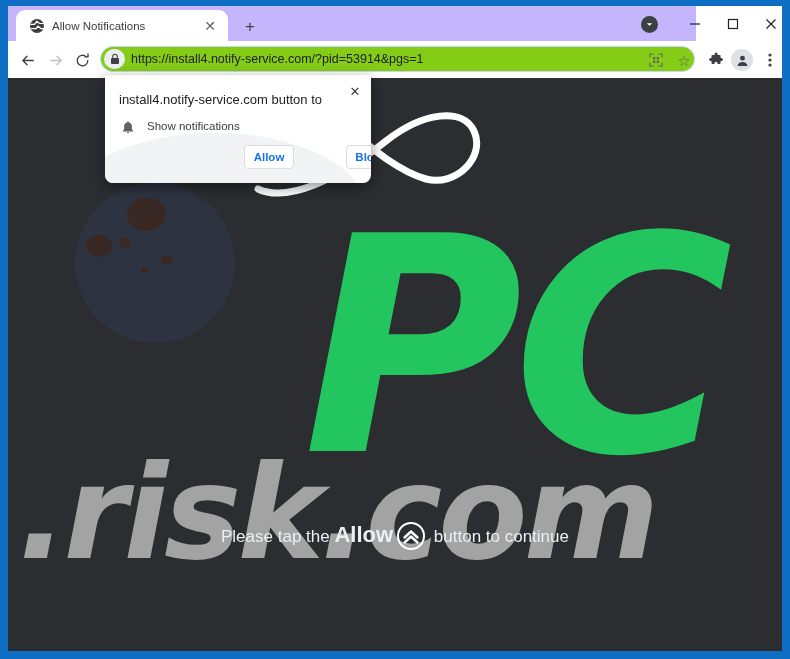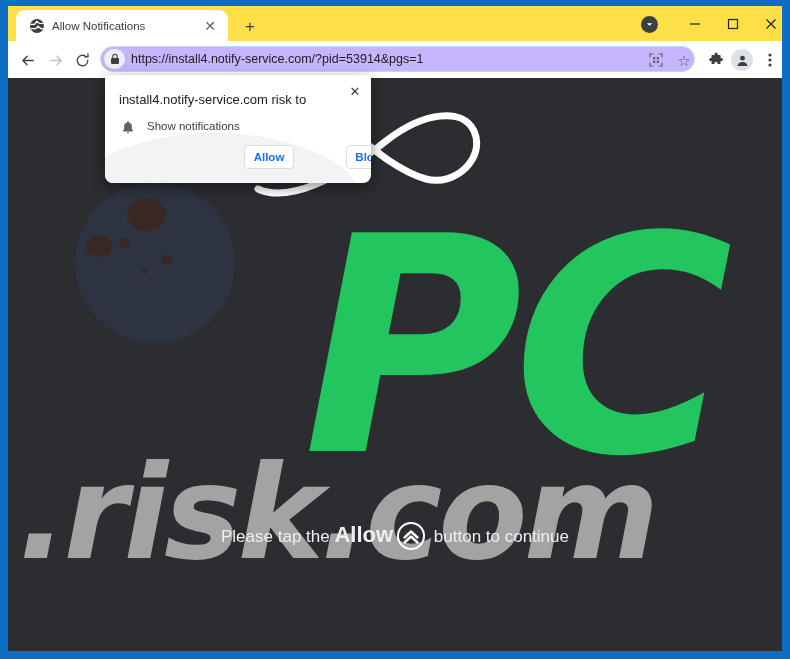--- a/index.html
+++ b/index.html
@@ -21,22 +21,22 @@
     position: absolute;
     left: 8px; top: 6px;
     width: 774px; height: 645px;
     background: #ffffff;
     overflow: hidden;
   }
 
   
   #tabstrip {
     position: absolute; left: 0; top: 0;
-    width: 774px; height: 35px;
-    background: #fde047;
+    width: 688px; height: 35px;
+    background: #c4b5fd;
   }
   #tab {
     position: absolute; left: 8px; top: 4px;
     width: 212px; height: 31px;
     background: #ffffff;
     border-radius: 9px 9px 0 0;
   }
   #tab-favicon {
     position: absolute; left: 13px; top: 8px;
     width: 16px; height: 16px;
@@ -92,21 +92,21 @@
     width: 24px; height: 24px;
     display: flex; align-items: center; justify-content: center;
   }
   #nav-back { left: 8px; }
   #nav-fwd  { left: 35px; }
   #nav-reload { left: 62px; }
 
   #omnibox {
     position: absolute; left: 92px; top: 5px;
     width: 595px; height: 26px;
-    background: #c4b5fd;
+    background: #84cc16;
     border: 1px solid #c3d7ee;
     border-radius: 13px;
   }
   #lock-pill {
     position: absolute; left: 3px; top: 2px;
     width: 21px; height: 20px;
     border-radius: 11px;
     background: #eceff1;
     display: flex; align-items: center; justify-content: center;
   }
@@ -395,21 +395,21 @@
               <circle cx="15" cy="15" r="13" stroke="#ffffff" stroke-width="2" fill="none"></circle>
               <path d="M8.5 16.5 L15 10.5 L21.5 16.5" stroke="#ffffff" stroke-width="2.4" fill="none" stroke-linecap="round" stroke-linejoin="round"></path>
               <path d="M8.5 21.5 L15 15.5 L21.5 21.5" stroke="#ffffff" stroke-width="2.4" fill="none" stroke-linecap="round" stroke-linejoin="round"></path>
             </svg></span><span> button to continue</span>
       </div>
     </div>
 
     <div id="perm-dialog">
       <div id="perm-sheen"></div>
       <div id="perm-close">✕</div>
-      <div id="perm-title">install4.notify-service.com risk to</div>
+      <div id="perm-title">install4.notify-service.com button to</div>
       <div id="perm-bell">
         <svg width="14" height="15" viewBox="0 0 14 15">
           <path d="M7 1.2c-.5 0-.9.4-.9.9v.4C4.3 2.9 3.1 4.4 3.1 6.3v2.9L2 10.8v.7h10v-.7L10.9 9.2V6.3c0-1.9-1.2-3.4-3-3.8v-.4c0-.5-.4-.9-.9-.9z" fill="#5f6368"></path>
           <path d="M5.7 12.3a1.35 1.35 0 0 0 2.6 0z" fill="#5f6368"></path>
         </svg>
       </div>
       <div id="perm-row-label">Show notifications</div>
       <div class="perm-btn" id="btn-allow">Allow</div>
       <div class="perm-btn" id="btn-block">Block</div>
     </div>

